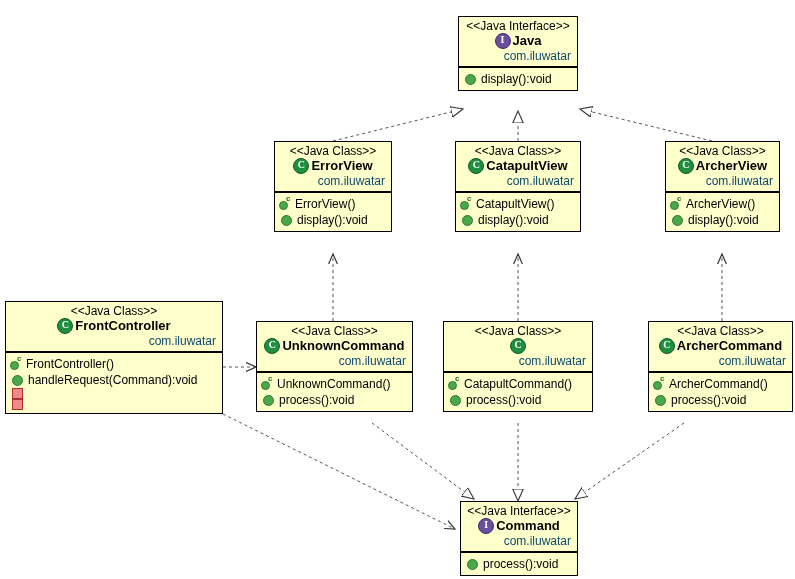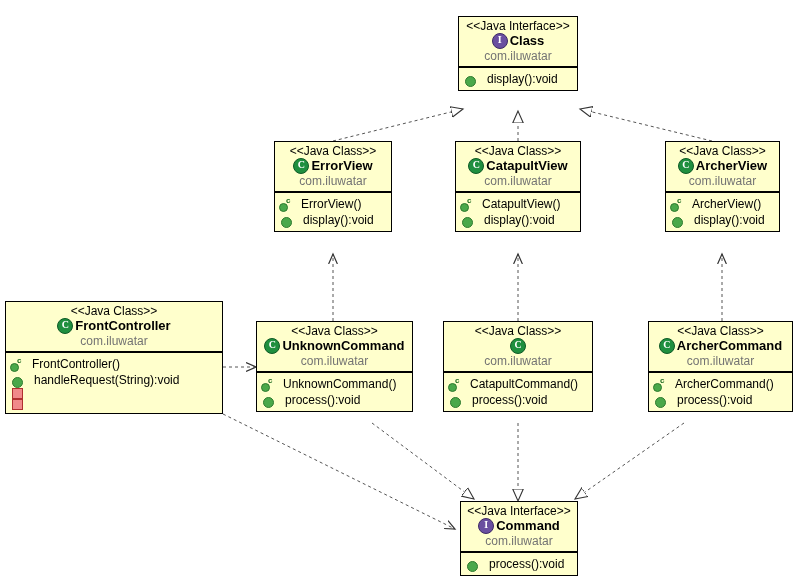--- a/index.html
+++ b/index.html
@@ -53,36 +53,37 @@
     color: #000000;
     line-height: 16px;
     white-space: nowrap;
     display: flex;
     align-items: center;
     justify-content: center;
     gap: 2px;
   }
   .pkg {
     font-size: 12px;
-    color: #737373;
+    color: #0c4a6e;
     line-height: 14px;
     white-space: nowrap;
+    text-align: right;
   }
   .uml-members {
     padding: 3px 3px 3px 4px;
     border-top: 1px solid #000000;
   }
   .member {
     font-size: 12px;
     line-height: 16px;
     color: #000000;
     white-space: nowrap;
     display: flex;
-    align-items: flex-end;
-    gap: 9px;
+    align-items: center;
+    gap: 3px;
   }
 
   
   .ic {
     display: inline-block;
     flex: 0 0 auto;
     position: relative;
   }
   .ic-interface {
     width: 14px; height: 14px;
@@ -186,21 +187,21 @@
 
       <path d="M 223 403 L 455 518" marker-end="url(#open)"></path>
     </g>
   </svg>
 
   <div class="uml-box" id="node-view" style="left:458px; top:5px; width:120px;">
     <div class="uml-header">
       <div class="stereotype">&lt;&lt;Java Interface&gt;&gt;</div>
       <div class="type-name">
         <span class="ic ic-interface">I</span>
-        <span>Class</span>
+        <span>Java</span>
       </div>
       <div class="pkg">com.iluwatar</div>
     </div>
     <div class="uml-members">
       <div class="member">
         <span class="ic ic-public"></span>
         <span>display():void</span>
       </div>
     </div>
   </div>
@@ -289,21 +290,21 @@
     <div class="uml-members">
       <div class="member">
         <span class="ic ic-ctor">
             <span class="dot"></span>
             <span class="sup">c</span>
           </span>
         <span>FrontController()</span>
       </div>
       <div class="member">
         <span class="ic ic-public"></span>
-        <span>handleRequest(String):void</span>
+        <span>handleRequest(Command):void</span>
       </div>
       <div class="member">
         <span class="ic ic-private"></span>
       </div>
       <div class="member">
         <span class="ic ic-private"></span>
       </div>
     </div>
   </div>
 

